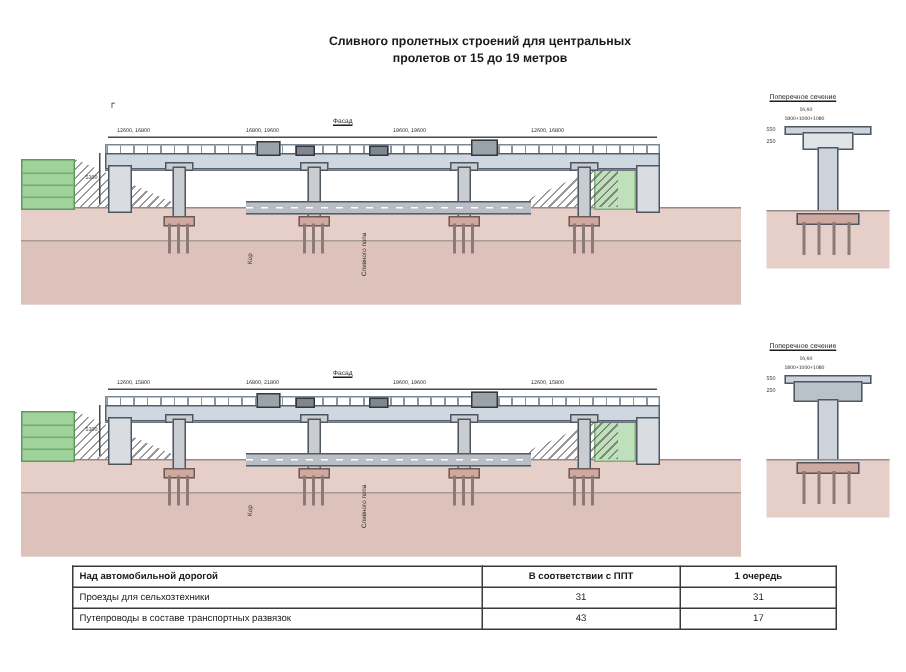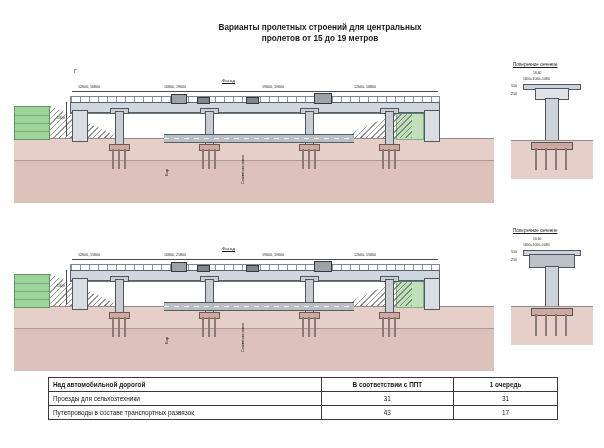--- a/index.html
+++ b/index.html
@@ -311,21 +311,21 @@
   .col-a { width: 280px; }
   .col-b { width: 130px; }
   .col-c { width: 100px; }
 </style>
 </head>
 <body>
 
 <div class="page">
 
   <div class="title">
-    <div>Варианты пролетных строений для центральных</div>
+    <div>Сливного пролетных строений для центральных</div>
     <div>пролетов от 15 до 19 метров</div>
   </div>
 
   <div class="panel panel-1">
     <div class="sky"></div>
     <div class="ground"></div>
     <div class="ground-layer2"></div>
 
     <div class="embank-left">
       <div class="hl" style="top:8px"></div>

